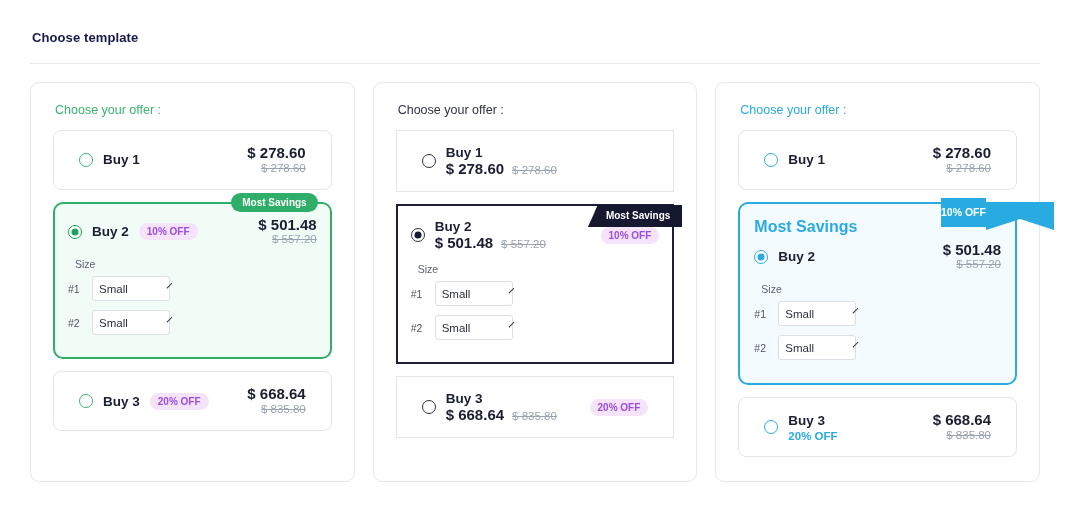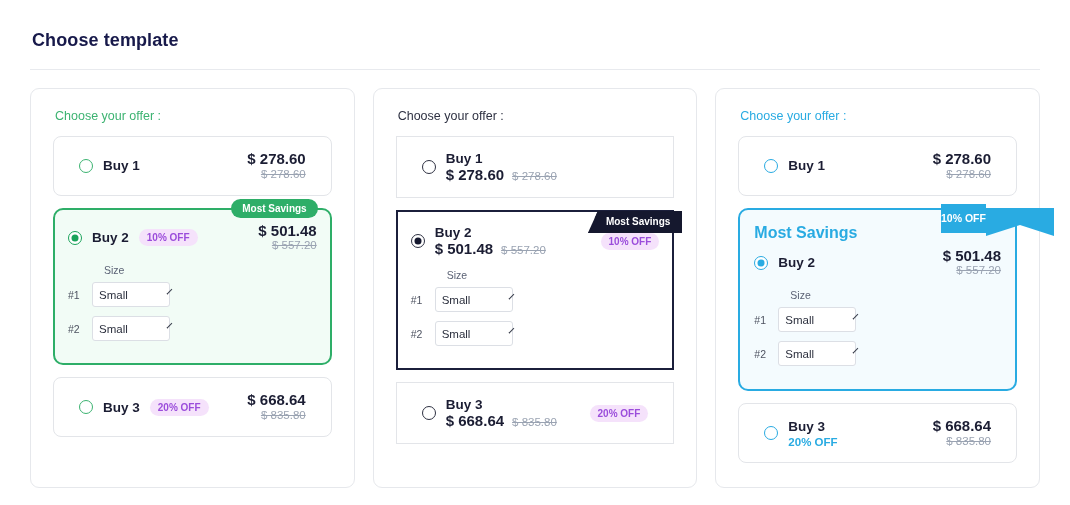--- a/index.html
+++ b/index.html
@@ -7,21 +7,21 @@
   body {
     width:1070px; height:505px;
     background:#ffffff;
     font-family:"Liberation Sans", sans-serif;
     color:#1c1f3b;
     overflow:hidden;
   }
 
   
   .page-title{
-    font-size:18px; font-weight:bold; color:#17194a;
+    font-size:13px; font-weight:bold; color:#17194a;
     padding:30px 0 0 32px; letter-spacing:.1px;
   }
   .divider{ height:1px; background:#e8eaee; margin:18px 30px 0 30px; }
 
   
   .templates{
     display:flex; gap:18px;
     padding:18px 30px 0 30px;
     align-items:flex-start;
   }
@@ -80,21 +80,21 @@
 
   .pill{
     display:inline-block;
     background:#f5e2fb; color:#9b4ddb;
     font-size:10px; font-weight:bold;
     padding:3px 8px; border-radius:11px;
     margin-left:10px; white-space:nowrap;
   }
 
   
-  .size-label{ font-size:10.5px; color:#5b6275; margin:12px 0 6px 36px; }
+  .size-label{ font-size:10.5px; color:#5b6275; margin:12px 0 6px 7px; }
   .size-row{ display:flex; align-items:center; margin:0 0 9px 0; }
   .size-num{ font-size:10.5px; color:#4d5260; width:24px; flex:0 0 24px; }
   .select{
     position:relative;
     border:1px solid #dcdfe5; background:#fff;
     border-radius:3px;
     width:78px; height:25px;
     display:flex; align-items:center;
     padding:0 6px;
     font-size:11.5px; color:#2b2f3d;gap:41px;

